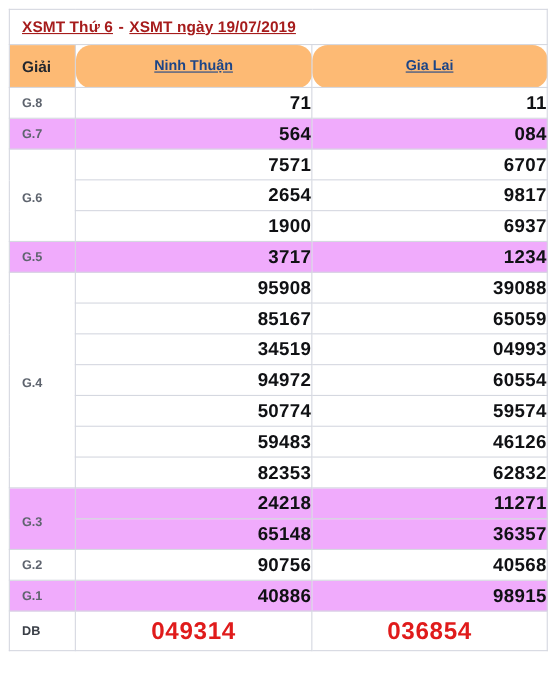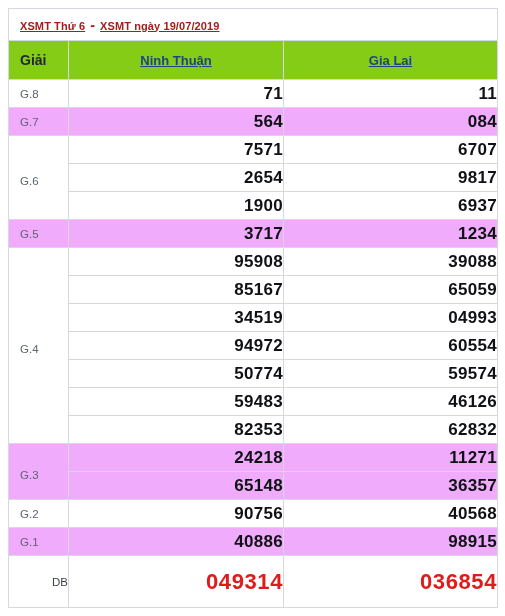--- a/index.html
+++ b/index.html
@@ -40,81 +40,82 @@
     border-left: none;
     border-right: none;
     border-top: none;
     background: #ffffff;
     padding-left: 11px !important;
     text-align: left;
   }
   .title-link {
     color: #a61c1c;
     font-weight: bold;
-    font-size: 11px;
+    font-size: 14px;
     text-decoration: underline;
     letter-spacing: 0.1px;
     white-space: nowrap;
   }
   .title-sep {
     color: #a61c1c;
     font-weight: bold;
     font-size: 14.5px;
     text-decoration: none;
     padding: 0 1px;
   }
 
   
   .head-row td {
     height: 39px;
-    background: #84cc16;
+    background: #fdba74;
   }
   .head-prize {
     text-align: left;
     padding-left: 11px !important;
     color: #23272e;
     font-weight: bold;
     font-size: 14px;
   }
   .head-prov {
     text-align: center;
+    border-radius: 14px;
   }
   .prov-link {
     color: #1c4587;
     font-weight: bold;
     font-size: 13px;
     text-decoration: underline;
   }
 
   
   .data-row td { height: 28px; }
   .data-row.alt td { background: #f0abfc; }
   .data-row.plain td { background: #ffffff; }
 
   .prize-cell {
     text-align: left;
     padding-left: 11px !important;
     color: #5e646e;
     font-size: 11.5px;
-    font-weight: normal;
+    font-weight: bold;
     vertical-align: middle;
   }
   .num-cell {
     text-align: right;
     color: #101114;
     font-weight: bold;
     font-size: 17px;
     letter-spacing: 0.3px;
   }
 
   
   .prize-cell.grouped { vertical-align: top; padding-top: 6px !important; }
 
   
-  .db-row td { height: 52px; background: #ffffff; text-align: right; }
+  .db-row td { height: 36px; background: #ffffff; }
   .db-row .prize-cell { color: #3a3f47; font-size: 11.5px; }
   .db-num {
     text-align: center;
     color: #e01b1b;
     font-weight: bold;
     font-size: 22px;
     letter-spacing: 0.6px;
   }
 
   col.c-prize { width: 60px; }

